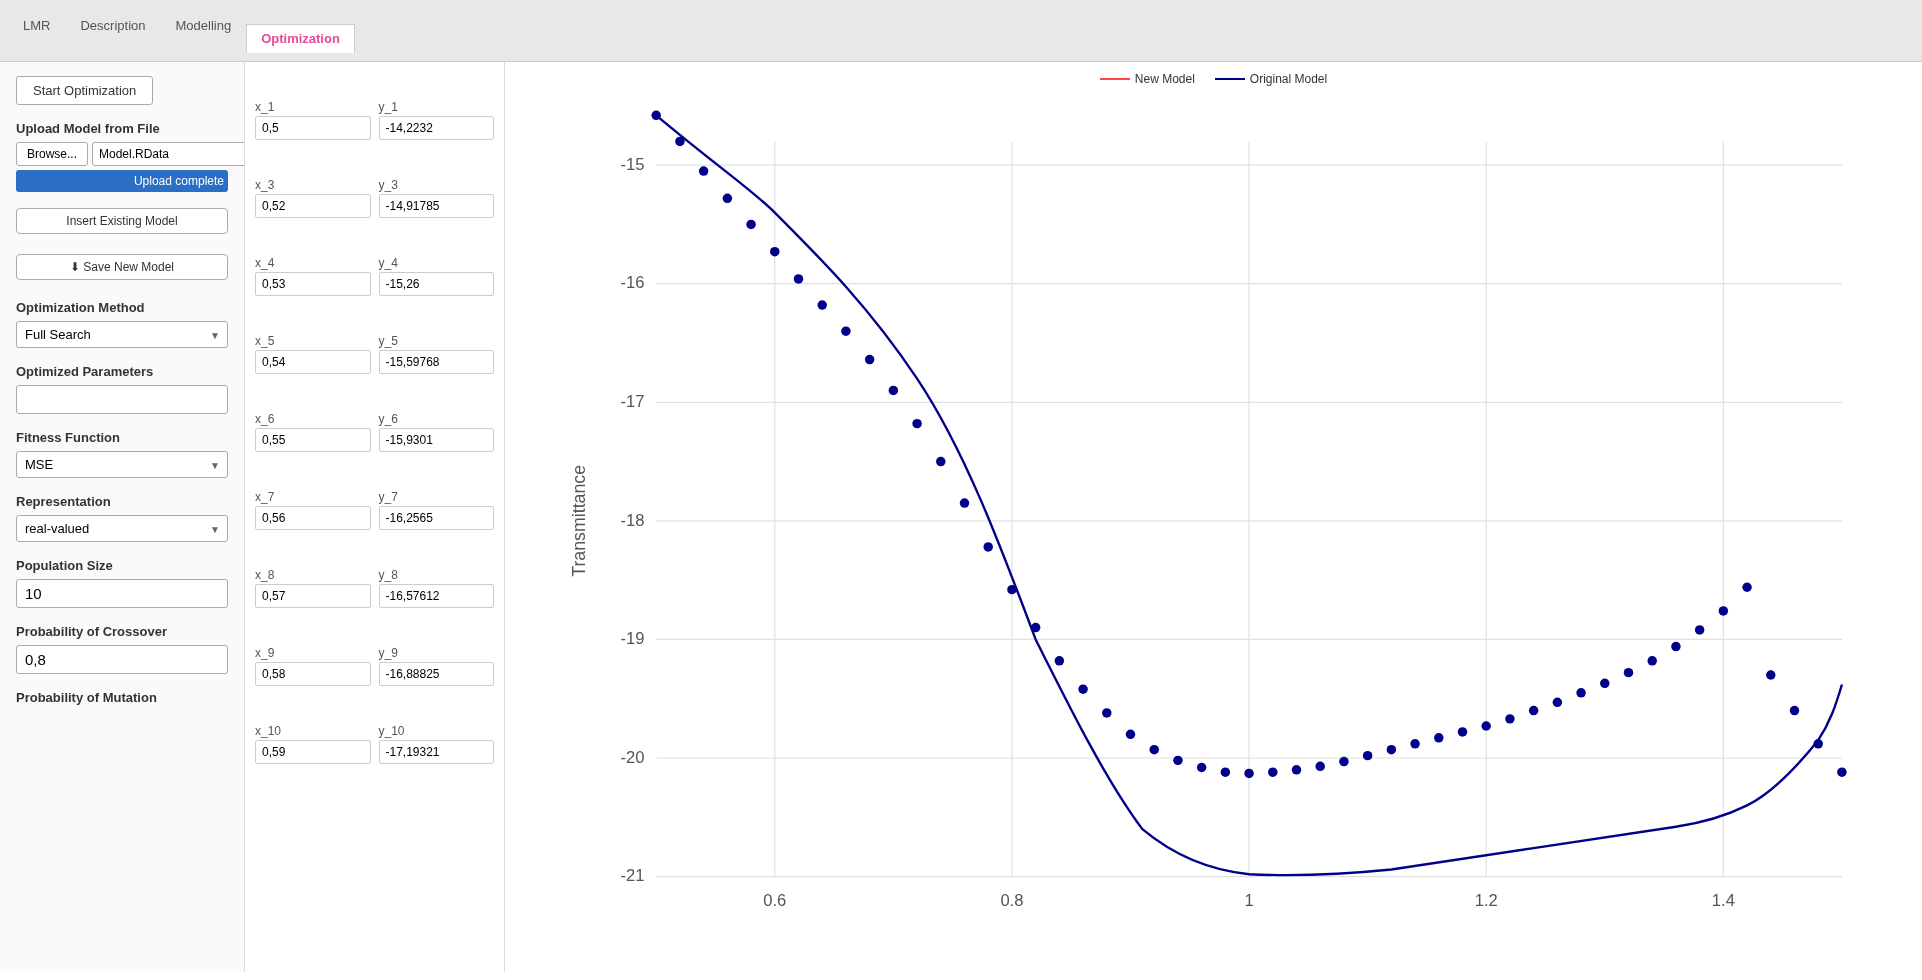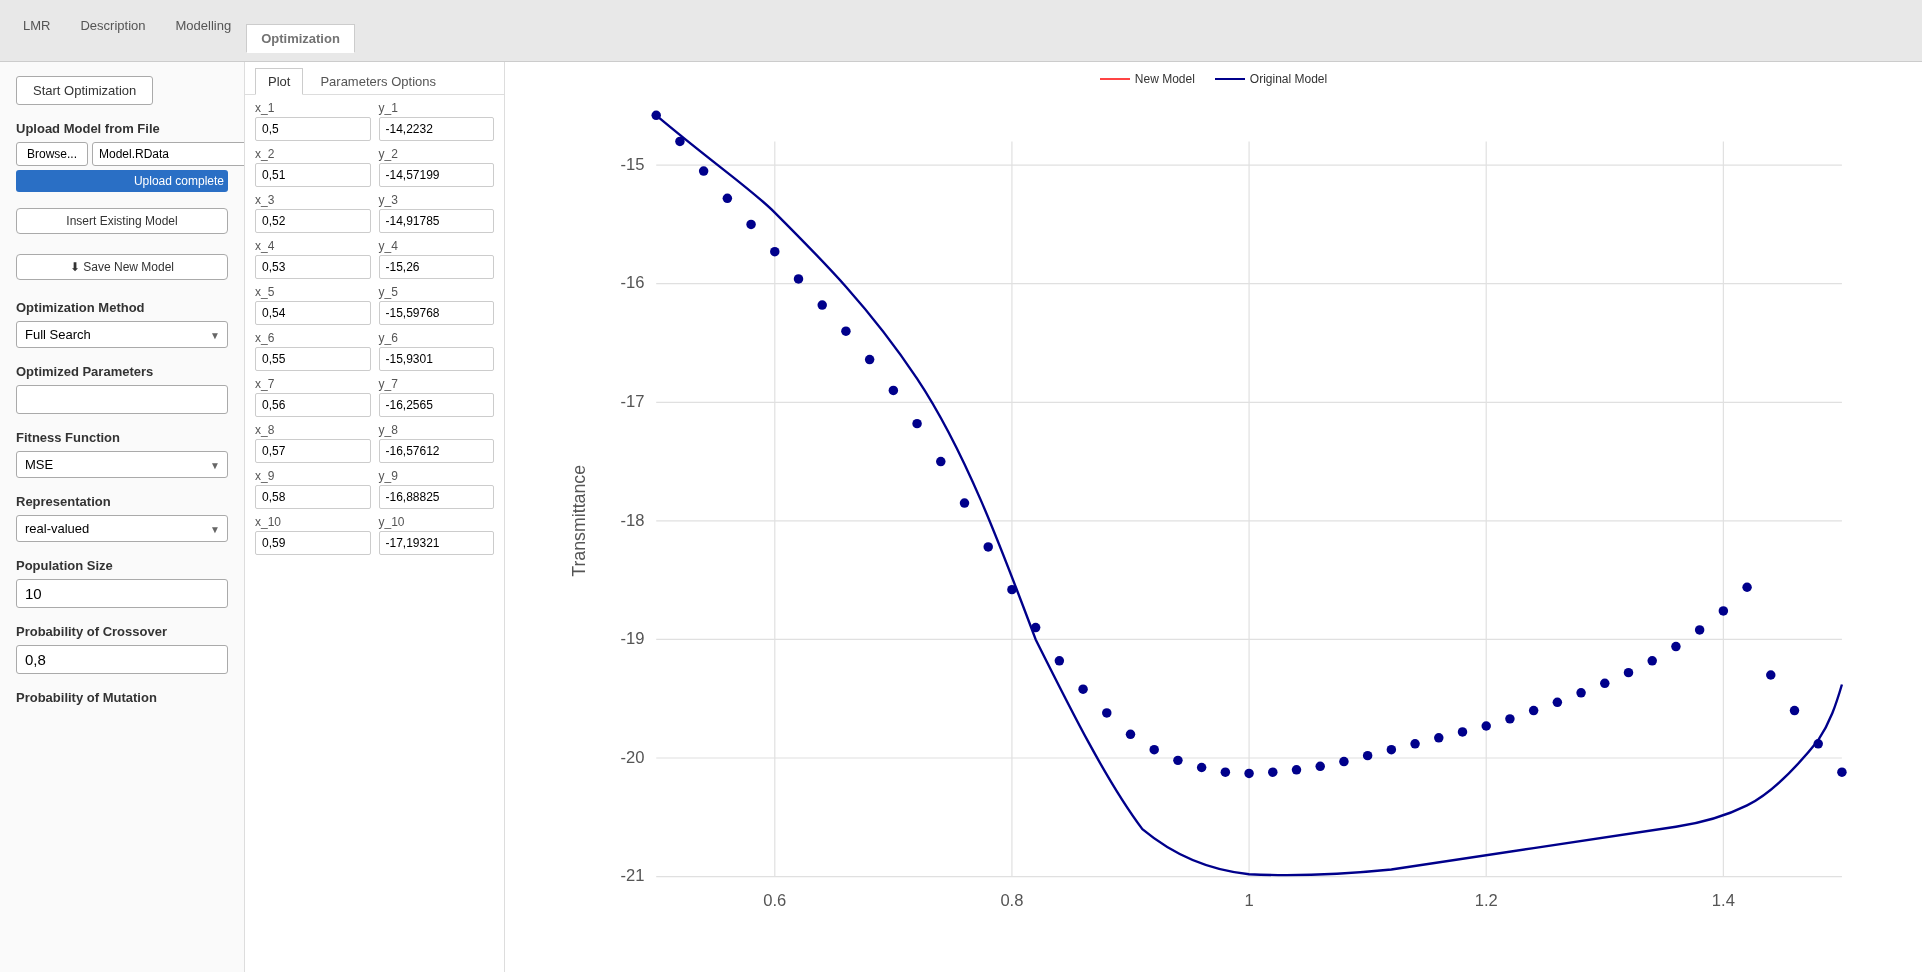--- a/index.html
+++ b/index.html
@@ -17,21 +17,21 @@
       cursor: pointer;
       font-size: 13px;
       color: #555;
       border: 1px solid transparent;
       margin-top: 3px;
     }
     .top-nav-item.active {
       background: #fff;
       border: 1px solid #ccc;
       border-bottom: 1px solid #fff;
-      color: #737373;
+      color: #ec4899;
       font-weight: bold;
       margin-top: 16px;
     }
 
     
     .main-container {
       background: #fff;
       min-height: calc(100vh - 34px);
     }
 
@@ -227,20 +227,21 @@
     .data-pairs {
       padding: 6px 10px;
     }
     .data-pair {
       display: flex;
       gap: 8px;
       margin-bottom: 6px;
     }
     .data-col {
       flex: 1;
+      margin-top: 32px;
     }
     .data-col label {
       display: block;
       font-size: 12px;
       color: #555;
       margin-bottom: 2px;
     }
     .data-col input {
       width: 100%;
       padding: 4px 6px;
@@ -376,45 +377,31 @@
       </section>
 
       <section>
         <div class="section-label">Probability of Mutation</div>
       </section>
 
     </div>
 
     <div class="middle-panel">
 
-      <div class="plot-tabs">
-        <div class="plot-tab active">Plot</div>
-        <div class="plot-tab">Parameters Options</div>
-      </div>
 
 
       <div class="data-pairs" id="data-pairs-container">
       <div class="data-pair">
       <div class="data-col">
         <label>x_1</label>
         <input type="text" value="0,5" style="">
       </div>
       <div class="data-col">
         <label>y_1</label>
         <input type="text" value="-14,2232" style="">
-      </div>
-    </div>
-          <div class="data-pair">
-      <div class="data-col">
-        <label>x_2</label>
-        <input type="text" value="0,51" style="">
-      </div>
-      <div class="data-col">
-        <label>y_2</label>
-        <input type="text" value="-14,57199" style="">
       </div>
     </div>
           <div class="data-pair">
       <div class="data-col">
         <label>x_3</label>
         <input type="text" value="0,52" style="">
       </div>
       <div class="data-col">
         <label>y_3</label>
         <input type="text" value="-14,91785" style="">

